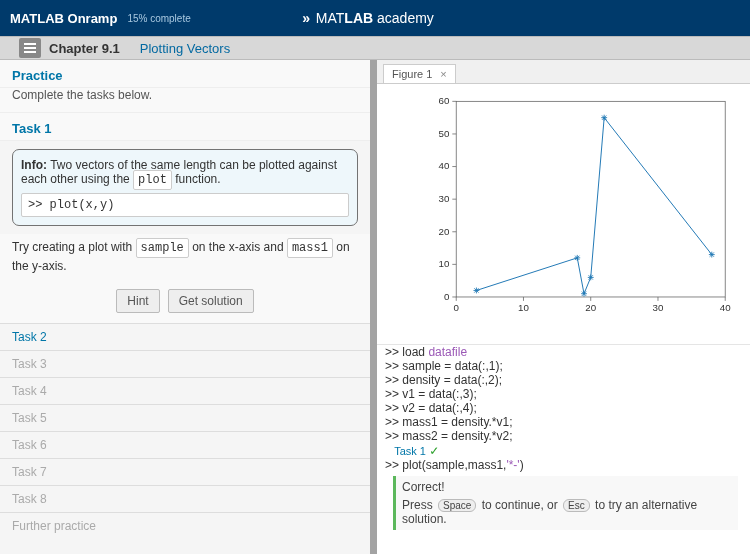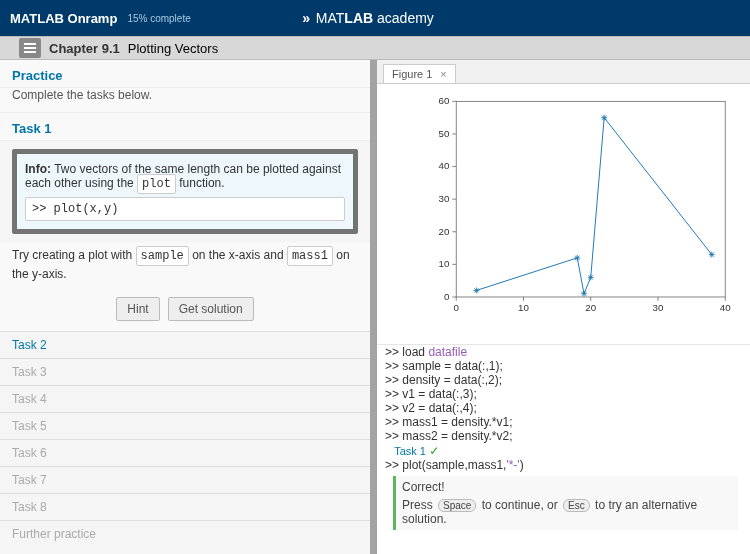--- a/index.html
+++ b/index.html
@@ -8,27 +8,27 @@
   .topbar .onramp { font-weight: bold; font-size: 13px; }
   .topbar .progress { font-size: 10px; color: #a8c8e0; margin-left: 10px; }
   .topbar .academy { position: absolute; left: 0; right: 14px; text-align: center; font-size: 14px; pointer-events: none; }
   .topbar .academy .chev { font-weight: bold; letter-spacing: -2px; margin-right: 4px; }
   .topbar .academy .mat { font-weight: normal; }
   .topbar .academy .lab { font-weight: bold; }
   .chapterbar { height: 24px; background: #d8d8d8; display: flex; align-items: center; padding-left: 19px; border-top: 1px solid #bbb; border-bottom: 1px solid #bbb; box-shadow: 0 1px 2px rgba(0,0,0,0.1); }
   .menu-icon { width: 22px; height: 20px; background: #888; border-radius: 2px; display: flex; flex-direction: column; justify-content: center; align-items: center; gap: 2px; margin-right: 8px; }
   .menu-icon span { display: block; width: 12px; height: 2px; background: #fff; }
   .chapterbar .chapter { font-weight: bold; font-size: 13px; color: #333; }
-  .chapterbar .subtitle { font-size: 13px; color: #000000; margin-left: 8px; }
+  .chapterbar .subtitle { font-size: 13px; color: #0369a1; margin-left: 20px; }
   .main { display: flex; height: calc(554px - 56px); }
   .left { width: 370px; background: #f5f5f5; display: flex; flex-direction: column; }
   .left .section-head { padding: 8px 12px 4px; color: #0076a8; font-weight: bold; font-size: 13px; background: #f9f9f9; border-bottom: 1px solid #eee; }
   .left .section-sub { padding: 0 12px 10px; color: #555; font-size: 12px; background: #f9f9f9; }
   .task-head { padding: 8px 12px 4px; color: #0076a8; font-weight: bold; font-size: 13px; border-bottom: 1px solid #eee; background: #f9f9f9; border-top: 1px solid #eee; }
-  .infobox { margin: 8px 12px; border: 5px solid #737373; background: #eef7fb; border-radius: 2px; padding: 8px; font-size: 12px; color: #333; }
+  .infobox { margin: 8px 12px; border: 1px solid #737373; background: #eef7fb; border-radius: 7px; padding: 8px; font-size: 12px; color: #333; }
   .infobox .info-label { font-weight: bold; }
   .codebox { font-family: "Courier New", monospace; border: 1px solid #ccc; background: #fff; padding: 2px 4px; border-radius: 2px; font-size: 12px; }
   .codebox-block { display: block; margin-top: 6px; padding: 4px 6px; }
   .task-instr { padding: 4px 12px 8px; font-size: 12px; color: #333; line-height: 1.5; background: #f9f9f9; }
   .btn-row { display: flex; justify-content: center; gap: 8px; padding: 6px 0 10px; background: #f9f9f9; }
   .btn-row button { padding: 4px 10px; border: 1px solid #bbb; background: #eee; border-radius: 2px; font-size: 12px; color: #555; cursor: pointer; }
   .task-item { padding: 6px 12px; border-top: 1px solid #ddd; color: #aaa; font-size: 12px; cursor: pointer; }
   .task-item.active { color: #0076a8; }
   .right { flex: 1; background: #fff; display: flex; flex-direction: column; border-left: 7px solid #a3a3a3; }
   .fig-tabbar { height: 24px; display: flex; align-items: flex-end; background: #f0f0f0; border-bottom: 1px solid #ccc; padding-left: 6px; }

